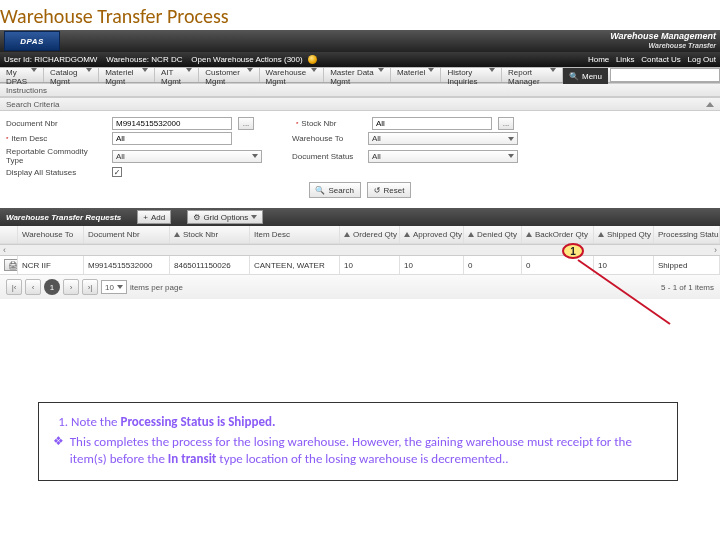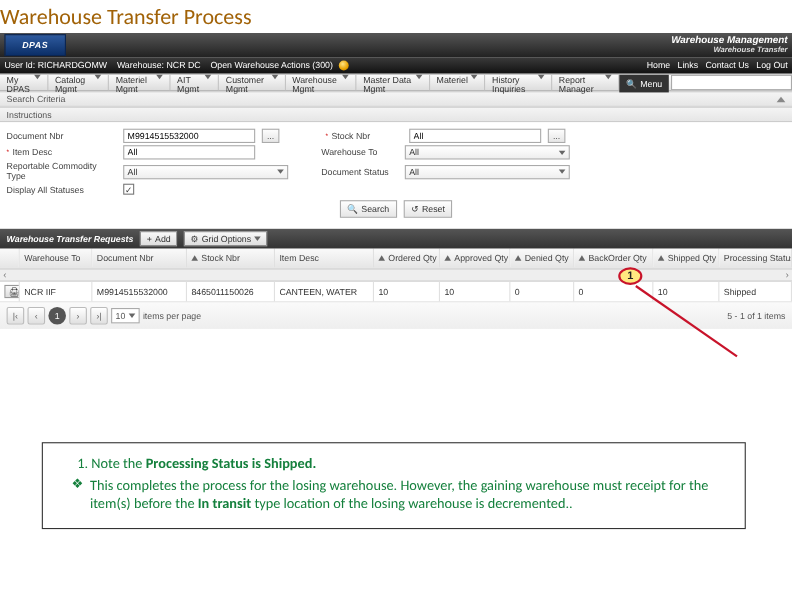--- a/index.html
+++ b/index.html
@@ -214,21 +214,21 @@
     color: #333;
   }
   .grid-bar {
     height: 18px;
     background: linear-gradient(#555,#333);
     color: #fff;
     font-size: 8px;
     display: flex;
     align-items: center;
     padding: 0 6px;
-    gap: 6px;
+    gap: 16px;
     font-weight: bold;
     font-style: italic;
   }
   .tool-btn {
     height: 14px;
     padding: 0 5px;
     background: linear-gradient(#fafafa,#ddd);
     border: 1px solid #999;
     color: #333;
     font-style: normal;
@@ -358,25 +358,25 @@
     width: 100px;
     height: 70px;
     pointer-events: none;
   }
   .notes-box {
     position: absolute;
     left: 38px;
     top: 402px;
     width: 640px;
     border: 1px solid #333;
-    padding: 10px 26px 12px;
+    padding: 10px 14px 12px;
     font-family: "Calibri", Arial, sans-serif;
     font-size: 13px;
     line-height: 1.35;
-    color: #15803d;
+    color: #8b5cf6;
   }
   .notes-box ol {
     list-style: decimal;
     margin-left: 18px;
     margin-bottom: 2px;
   }
   .notes-box .bullet {
     display: flex;
     gap: 6px;
     margin-left: 0;
@@ -463,26 +463,26 @@
       </div>
     <div class="nav-spacer"></div>
     <div class="menu-btn">
       <span>🔍</span>
       <span>Menu</span>
     </div>
     <input class="search-input" placeholder="" style="">
   </div>
 
   <div class="section-bar">
+    <span>Instructions</span>
+  </div>
+
+  <div class="section-bar">
     <span>Search Criteria</span>
     <span class="collapse-arrow"></span>
-  </div>
-
-  <div class="section-bar">
-    <span>Instructions</span>
   </div>
 
   <div class="criteria">
     <div class="crit-row">
       <div class="lbl">Document Nbr</div>
       <input class="txt-input w120" value="M9914515532000" style="">
       <div class="mini-btn">...</div>
       <div style="width:30px"></div>
       <div class="lbl" style="width:70px;">
         <span class="req-star">*</span>

